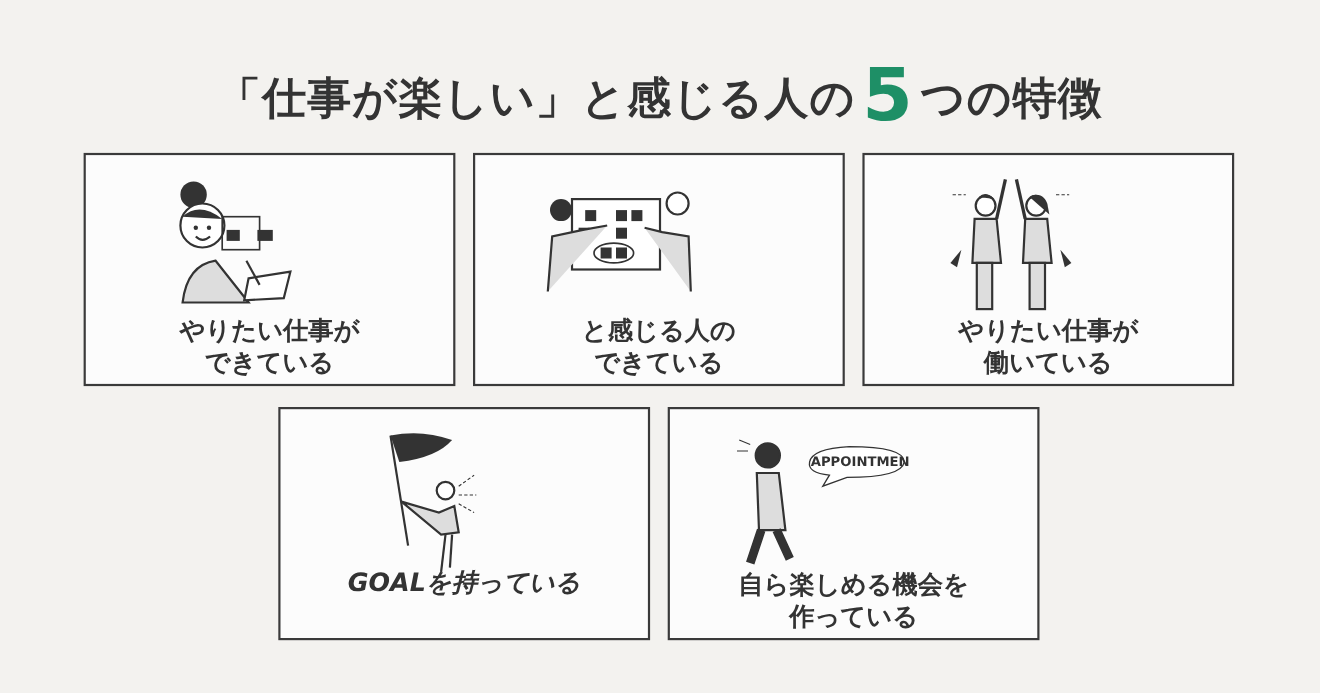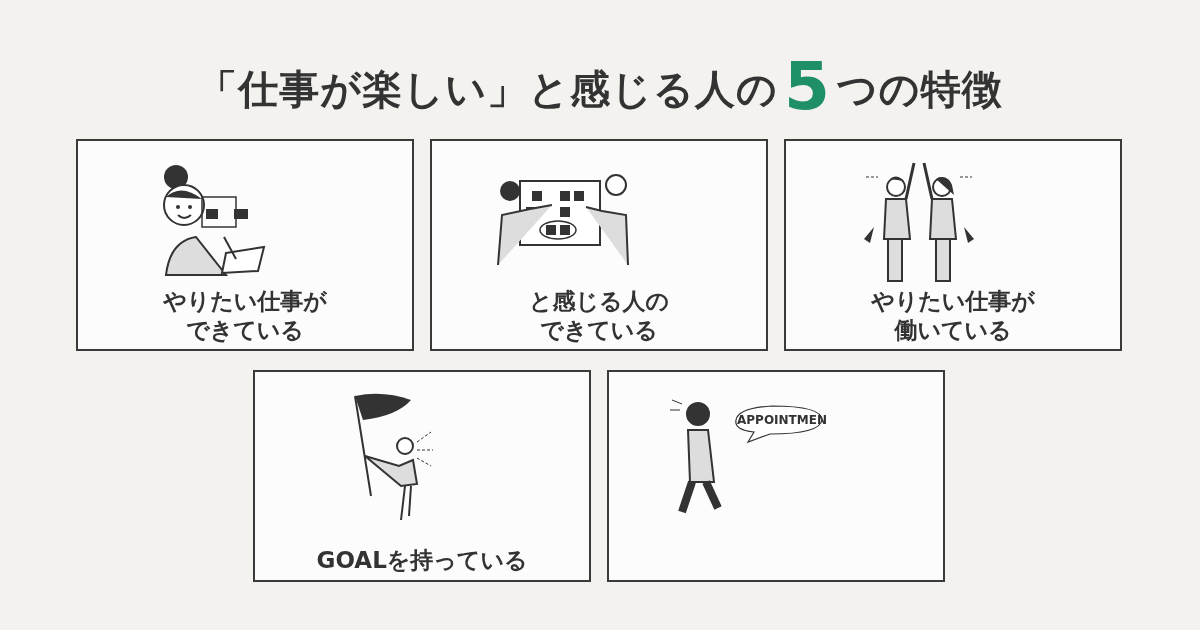--- a/index.html
+++ b/index.html
@@ -15,21 +15,21 @@
   .card {
     position:absolute; width:338px; height:212px; background:#fcfcfc;
     border:2px solid #3a3a3a; box-sizing:border-box;
   }
   .card .illus { position:absolute; left:0; top:14px; width:266px; height:130px; }
   .card .label {
     position:absolute; left:0; width:334px; text-align:center;
     font-size:23px; font-weight:bold; line-height:29px; color:#333333;
   }
   .l2 { top:146px; }
-  .l1 { top:174px; }
+  .l1 { top:144px;font-style:italic; }
   svg { display:block; margin:0 auto; }
 </style>
 </head>
 <body>
 
 <div class="title">
   <span>「仕事が楽しい」と感じる人の</span><span class="num">5</span><span>つの特徴</span>
 </div>
 
 <div class="card" style="left:76px; top:139px;">
@@ -128,13 +128,17 @@
     <svg width="200" height="140" viewBox="0 0 200 140">
       <circle cx="56" cy="28" r="11" fill="#333" stroke="#333" stroke-width="2"></circle>
       <path d="M46 44 L66 44 L72 96 L48 96 Z" fill="#ddd" stroke="#333" stroke-width="2"></path>
       <path d="M50 96 L40 126 M64 96 L76 122" stroke="#333" stroke-width="8"></path>
       <line x1="30" y1="14" x2="40" y2="18" stroke="#333"></line>
         <line x1="28" y1="24" x2="38" y2="24" stroke="#333"></line>
       <path d="M94 34 Q96 22 130 20 Q180 20 180 34 Q178 48 128 48 L106 56 L112 46 Q92 44 94 34 Z" fill="#fff" stroke="#333" stroke-width="1.2"></path>
       <text x="140" y="38" text-anchor="middle" font-family="DejaVu Sans, sans-serif" font-size="12" font-weight="bold" fill="#333">APPOINTMEN</text>
     </svg>
   </div>
+  <div class="label l2">
+    <div>自ら楽しめる機会を</div>
+      <div>作っている</div>
+  </div>
 </div>
 
 </body></html>

